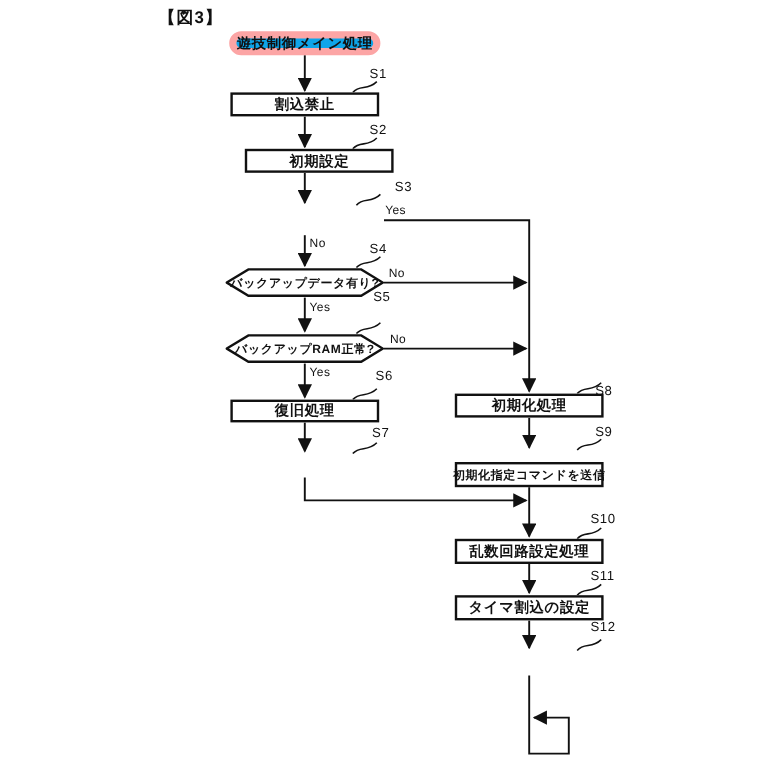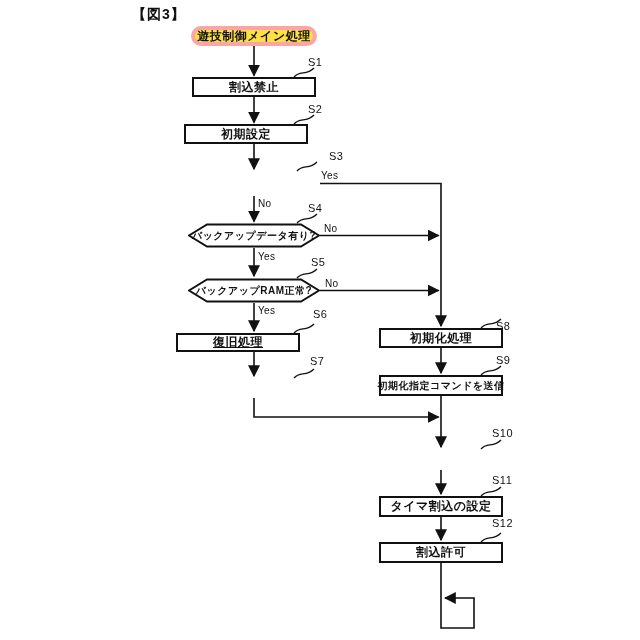--- a/index.html
+++ b/index.html
@@ -9,21 +9,21 @@
   }
   .abs{position:absolute;}
   #connectors{position:absolute;left:0;top:0;width:640px;height:640px;}
   .fig-label{font-size:14px;font-weight:bold;letter-spacing:1px;}
   .node-text{
     display:flex;align-items:center;justify-content:center;
     width:100%;height:100%;font-weight:600;letter-spacing:0.5px;
     white-space:nowrap;
   }
   .oval{
-    border:4px solid #fca5a5;border-radius:11px;background:#fde047;box-sizing:border-box;
+    border:6px solid #fca5a5;border-radius:11px;background:#0ea5e9;box-sizing:border-box;
   }
   .proc{
     border:2px solid #111;background:#fff;box-sizing:border-box;text-align:center;
   }
   .hex{background:transparent;}
   .hex svg{position:absolute;left:0;top:0;}
   .hex .node-text{position:absolute;left:0;top:0;}
   .fs12{font-size:12px;}
   .fs11{font-size:11px;}
   .fs10{font-size:10px;}
@@ -86,21 +86,21 @@
 
   <div class="abs oval" style="left:191px;top:26px;width:126px;height:20px;">
     <div class="node-text fs12">遊技制御メイン処理</div>
   </div>
 
   <div class="abs proc" style="left:192px;top:77px;width:124px;height:20px;">
     <div class="node-text fs12">割込禁止</div>
   </div>
   <div class="abs step-label" style="left:308px;top:56px;">S1</div>
 
-  <div class="abs proc" style="left:184px;top:124px;width:124px;height:20px;">
+  <div class="abs proc" style="left:204px;top:124px;width:124px;height:20px;">
     <div class="node-text fs12">初期設定</div>
   </div>
   <div class="abs step-label" style="left:308px;top:103px;">S2</div>
 
   <div class="abs step-label" style="left:313px;top:150px;margin-left:16px;">S3</div>
   <div class="abs branch-label" style="left:321px;top:170px;">Yes</div>
   <div class="abs branch-label" style="left:258px;top:198px;">No</div>
 
   <div class="abs hex" style="left:188px;top:223px;width:132px;height:25px;">
     <svg width="132" height="25" viewBox="0 0 132 25">
@@ -111,46 +111,46 @@
   <div class="abs step-label" style="left:308px;top:202px;">S4</div>
   <div class="abs branch-label" style="left:324px;top:223px;">No</div>
   <div class="abs branch-label" style="left:258px;top:251px;">Yes</div>
 
   <div class="abs hex" style="left:188px;top:278px;width:132px;height:25px;">
     <svg width="132" height="25" viewBox="0 0 132 25">
       <polygon points="1,12.5 19,1.5 113,1.5 131,12.5 113,23.5 19,23.5" fill="#fff" stroke="#111" stroke-width="2"></polygon>
     </svg>
     <div class="node-text fs10">バックアップRAM正常?</div>
   </div>
-  <div class="abs step-label" style="left:311px;top:256px;">S5</div>
+  <div class="abs step-label" style="left:311px;top:242px;">S5</div>
   <div class="abs branch-label" style="left:325px;top:278px;">No</div>
   <div class="abs branch-label" style="left:258px;top:305px;">Yes</div>
 
-  <div class="abs proc" style="left:176px;top:333px;width:124px;height:19px;text-decoration:underline;">
+  <div class="abs proc" style="left:192px;top:333px;width:124px;height:19px;">
     <div class="node-text fs12">復旧処理</div>
   </div>
   <div class="abs step-label" style="left:313px;top:308px;">S6</div>
 
   <div class="abs step-label" style="left:310px;top:355px;">S7</div>
 
   <div class="abs proc" style="left:379px;top:328px;width:124px;height:20px;">
     <div class="node-text fs12">初期化処理</div>
   </div>
   <div class="abs step-label" style="left:496px;top:307px;margin-top:13px;">S8</div>
 
-  <div class="abs proc" style="left:379px;top:375px;width:124px;height:21px;">
+  <div class="abs proc" style="left:379px;top:385px;width:124px;height:21px;">
     <div class="node-text fs10">初期化指定コマンドを送信</div>
   </div>
   <div class="abs step-label" style="left:496px;top:354px;">S9</div>
 
+  <div class="abs proc" style="left:379px;top:449px;width:124px;height:21px;">
+    <div class="node-text fs12">乱数回路設定処理</div>
+  </div>
   <div class="abs step-label" style="left:492px;top:427px;">S10</div>
 
   <div class="abs proc" style="left:379px;top:496px;width:124px;height:21px;">
     <div class="node-text fs12">タイマ割込の設定</div>
   </div>
   <div class="abs step-label" style="left:492px;top:474px;">S11</div>
 
-  <div class="abs proc" style="left:379px;top:542px;width:124px;height:21px;">
-    <div class="node-text fs12">割込許可</div>
-  </div>
   <div class="abs step-label" style="left:492px;top:517px;">S12</div>
 
 </div>
 
 </body></html>

